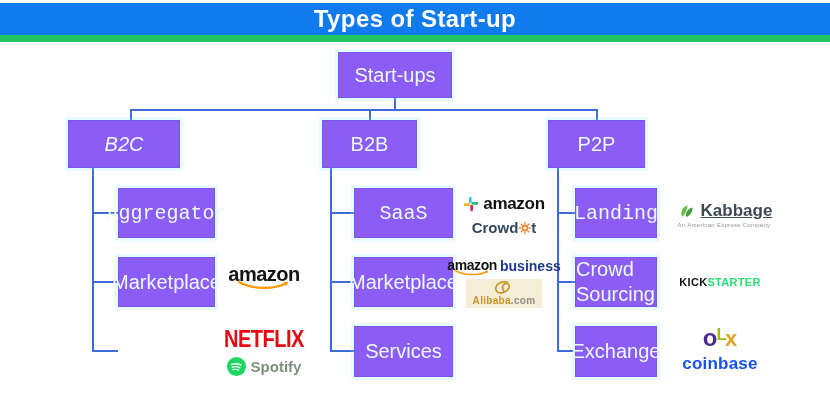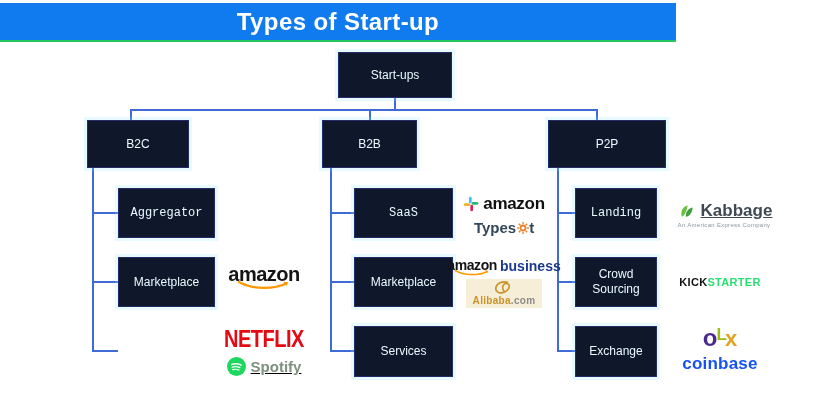--- a/index.html
+++ b/index.html
@@ -1,35 +1,35 @@
 <!DOCTYPE html>
 <html><head>
 <meta charset="utf-8">
 <style>
   * { margin:0; padding:0; box-sizing:border-box; }
   html,body { background:#fff; }
   body { font-family:"Liberation Sans", sans-serif; }
   .canvas { position:relative; width:830px; height:420px; background:#ffffff; overflow:hidden; }
 
   
-  .banner { position:absolute; left:0; top:3px; width:676px; height:39px;
-            background:#0f7bef; border-bottom:2px solid #22c55e;
+  .banner { position:absolute; left:0; top:3px; width:830px; height:39px;
+            background:#0f7bef; border-bottom:7px solid #22c55e;
             display:flex; align-items:center; justify-content:center; }
   .banner h1 { color:#ffffff; font-size:24px; font-weight:800; letter-spacing:.4px; }
 
   
-  .node { position:absolute; background:#0f172a; border:1px solid rgba(80,80,220,.35);
+  .node { position:absolute; background:#8b5cf6; border:1px solid rgba(80,80,220,.35);
           color:#eafaff; display:flex; align-items:center; justify-content:center;
-          text-align:center; font-size:12px; line-height:1.25;
+          text-align:left; font-size:20px; line-height:1.25;
           box-shadow:0 0 0 3px rgba(140,230,255,.22); }
 
   .root      { left:338px; top:52px;  width:114px; height:46px; }
-  .b2c       { left:87px;  top:120px; width:102px;  height:48px; }
+  .b2c       { left:68px;  top:120px; width:112px;  height:48px;font-style:italic; }
   .b2b       { left:322px; top:120px; width:95px;  height:48px; }
-  .p2p       { left:548px; top:120px; width:118px;  height:48px; }
+  .p2p       { left:548px; top:120px; width:97px;  height:48px; }
 
   .c1 { left:118px; width:97px; }
   .c2 { left:354px; width:99px; }
   .c3 { left:575px; width:82px; }
   .r1 { top:188px; height:50px;font-family:Liberation Mono, monospace; }
   .r2 { top:257px; height:50px; }
   .r3 { top:326px; height:51px; }
 
   
   .line { position:absolute; background:#3e6bd6; }
@@ -42,21 +42,21 @@
   .uber   { font-size:19px; font-weight:500; color:#0c0c0c; letter-spacing:.5px; }
   .airbnb-row { display:flex; align-items:center; gap:4px; margin-top:4px; }
   .airbnb-text { font-size:17px; font-weight:600; color:#ff5a5f; }
 
   .amazon-wrap { display:flex; flex-direction:column; align-items:center; }
   .amazon-text { font-size:20px; font-weight:800; color:#141414; letter-spacing:-.5px; }
   .amazon-smile { margin-top:-6px; }
 
   .netflix { font-size:20px; font-weight:800; color:#e50914; letter-spacing:-.5px;
              transform:scaleY(1.15); }
-  .spotify-row { display:flex; align-items:center; gap:5px; margin-top:6px;text-decoration:underline; }
+  .spotify-row { display:flex; align-items:center; gap:5px; margin-top:6px; }
   .spotify-text { font-size:15px; font-weight:600; color:#7e907e; }
 
   .slack-row { display:flex; align-items:center; gap:4px; }
   .slack-text { font-size:17px; font-weight:800; color:#101010; letter-spacing:-.3px; }
   .hubspot-row { display:flex; align-items:center; margin-top:5px; color:#33475b;
                  font-size:15px; font-weight:700; }
   .hubspot-row svg { margin:0 .5px -1px .5px; }
 
   .ab-row { display:flex; align-items:flex-start; gap:3px; }
   .ab-amazon { display:flex; flex-direction:column; align-items:center; }
@@ -156,21 +156,21 @@
     <div class="slack-row">
       <svg width="16" height="16" viewBox="0 0 24 24">
         <rect x="9" y="1" width="4" height="10" rx="2" fill="#36c5f0"></rect>
         <rect x="13" y="9" width="10" height="4" rx="2" fill="#2eb67d"></rect>
         <rect x="11" y="13" width="4" height="10" rx="2" fill="#e01e5a"></rect>
         <rect x="1" y="11" width="10" height="4" rx="2" fill="#ecb22e"></rect>
       </svg>
       <span class="slack-text">amazon</span>
     </div>
     <div class="hubspot-row">
-      <span>Types</span>
+      <span>Crowd</span>
       <svg width="12" height="12" viewBox="0 0 20 20">
         <circle cx="10" cy="10" r="4.2" fill="none" stroke="#e8832d" stroke-width="3"></circle>
         <g stroke="#e8832d" stroke-width="2.4">
           <line x1="10" y1="0" x2="10" y2="3.6"></line>
             <line x1="10" y1="16.4" x2="10" y2="20"></line>
           <line x1="0" y1="10" x2="3.6" y2="10"></line>
             <line x1="16.4" y1="10" x2="20" y2="10"></line>
           <line x1="3" y1="3" x2="5.6" y2="5.6"></line>
             <line x1="14.4" y1="14.4" x2="17" y2="17"></line>
           <line x1="17" y1="3" x2="14.4" y2="5.6"></line>

